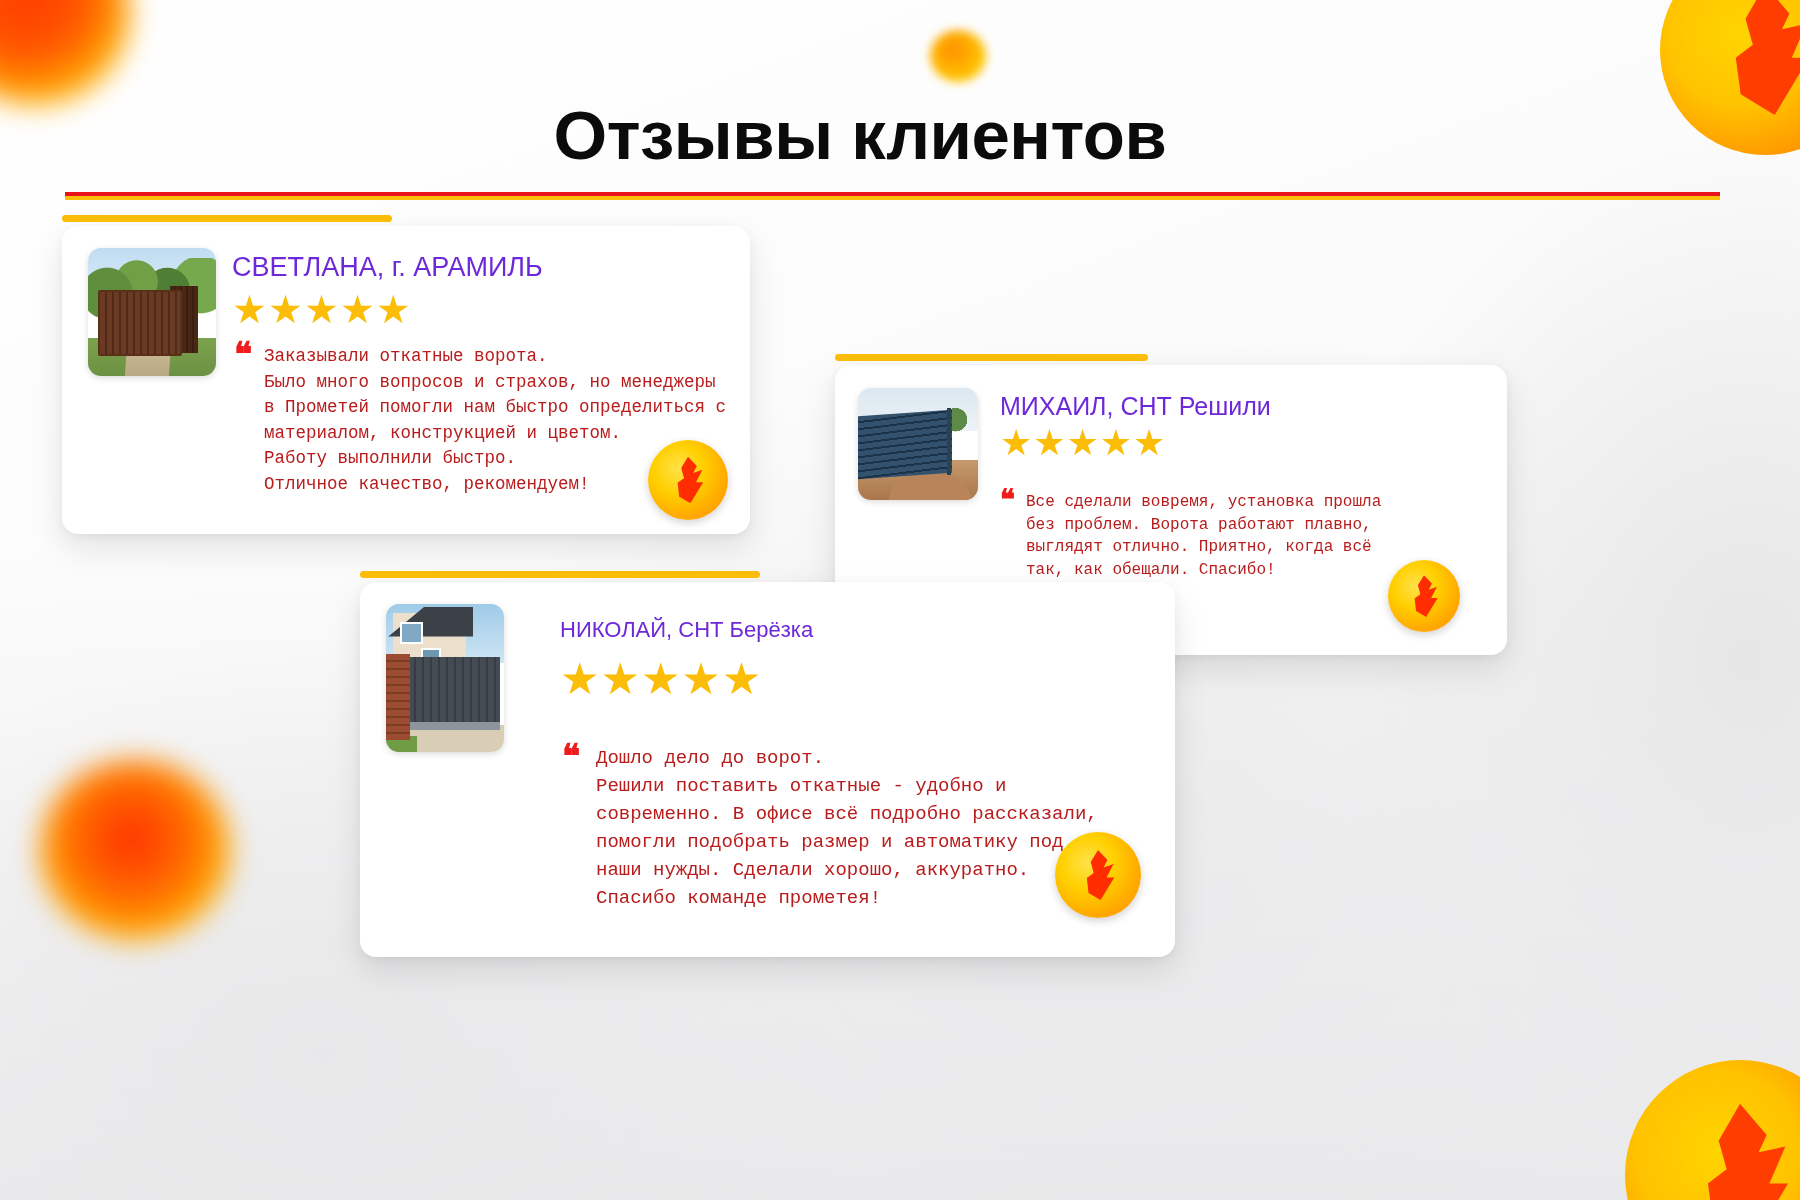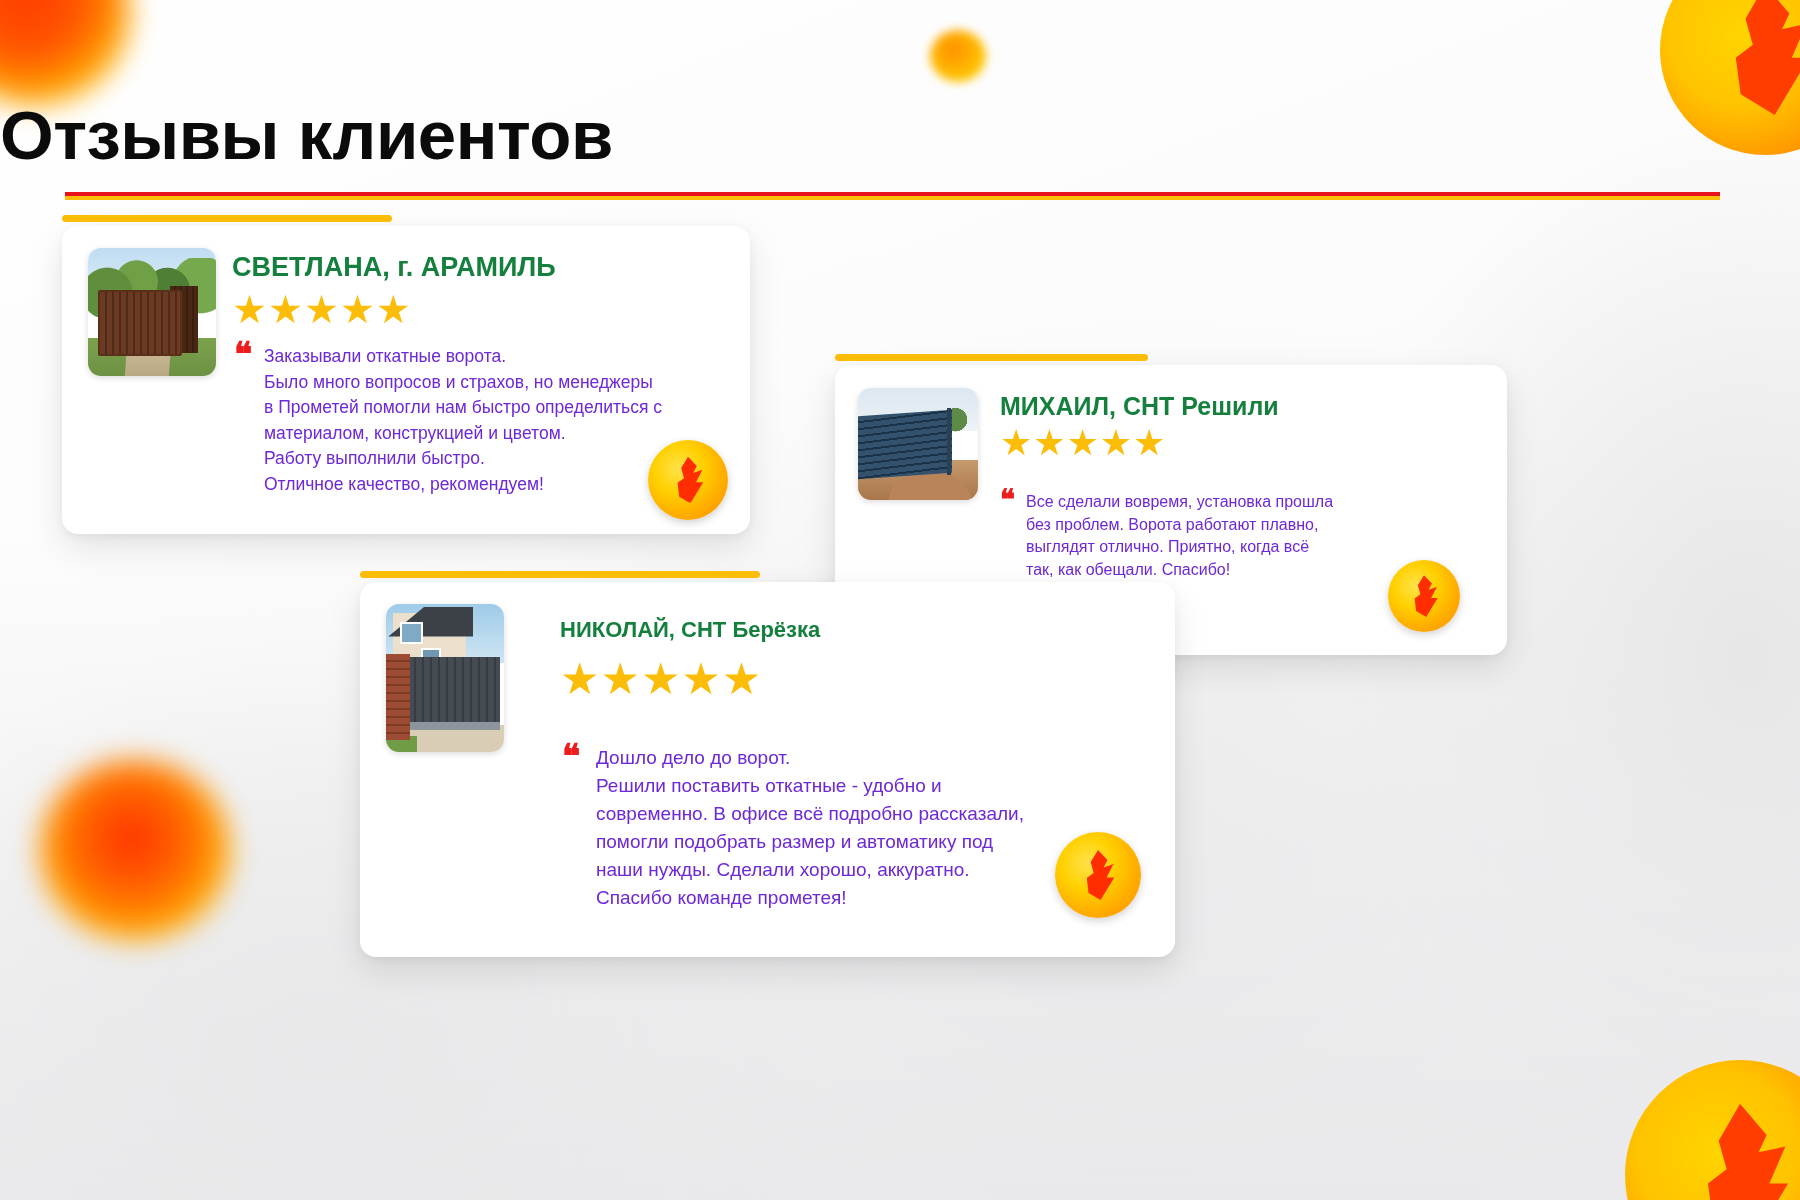--- a/index.html
+++ b/index.html
@@ -40,21 +40,21 @@
     background:radial-gradient(circle at 40% 40%, #ffd400 0%, #ffc200 42%, #ff9a00 70%, #ff6400 100%);}
   .edge-flame .inner{
     position:absolute;left:50%;top:50%;transform:translate(-50%,-50%);
     width:58%;height:62%;
     background:#ff3d00;
     clip-path:polygon(50% 0%,70% 22%,64% 34%,84% 30%,72% 56%,86% 56%,58% 100%,30% 84%,26% 56%,40% 46%,34% 26%);
   }
 
   
   .title{
-    position:absolute;left:0;top:96px;width:1720px;text-align:left;
+    position:absolute;left:0;top:96px;width:1720px;text-align:center;
     font-size:69px;font-weight:bold;letter-spacing:-0.5px;color:#0b0b0b;
     font-family:"Liberation Sans",sans-serif;
     white-space:nowrap;
   }
   .rule-wrap{position:absolute;left:65px;top:192px;width:1655px;height:8px;}
   .rule-red{position:absolute;left:0;top:0;width:100%;height:4px;background:#e8131a;}
   .rule-yellow{position:absolute;left:0;top:4px;width:100%;height:4px;background:#fbbd08;}
 
   
   .card{
@@ -62,29 +62,29 @@
     box-shadow:0 14px 34px rgba(0,0,0,.10), 0 3px 10px rgba(0,0,0,.05);
   }
   .card .accent{
     position:absolute;top:-11px;height:7px;border-radius:4px;background:#fbbd08;
   }
   .thumb{
     position:absolute;border-radius:13px;overflow:hidden;
     box-shadow:0 2px 6px rgba(0,0,0,.14);
   }
   .name{
-    position:absolute;font-weight:bold;color:#15803d;white-space:nowrap;text-align:center;
+    position:absolute;font-weight:normal;color:#6d28d9;white-space:nowrap;text-align:center;
   }
   .stars{position:absolute;color:#fbbd08;letter-spacing:1px;white-space:nowrap;line-height:1;}
   .quote-mark{
     position:absolute;color:#ee1c1c;font-weight:bold;
     font-family:"Liberation Serif",serif;line-height:1;
   }
   .body-text{
-    position:absolute;color:#6d28d9;white-space:pre-line;
+    position:absolute;color:#b91c1c;white-space:pre-line;font-family:Liberation Mono, monospace;
   }
 
   
   #card1{left:62px;top:226px;width:688px;height:308px;}
   #card1 .accent{left:0;width:330px;}
 
   #card2{left:835px;top:365px;width:672px;height:290px;}
   #card2 .accent{left:0;width:313px;}
 
   #card3{left:360px;top:582px;width:815px;height:375px;}

